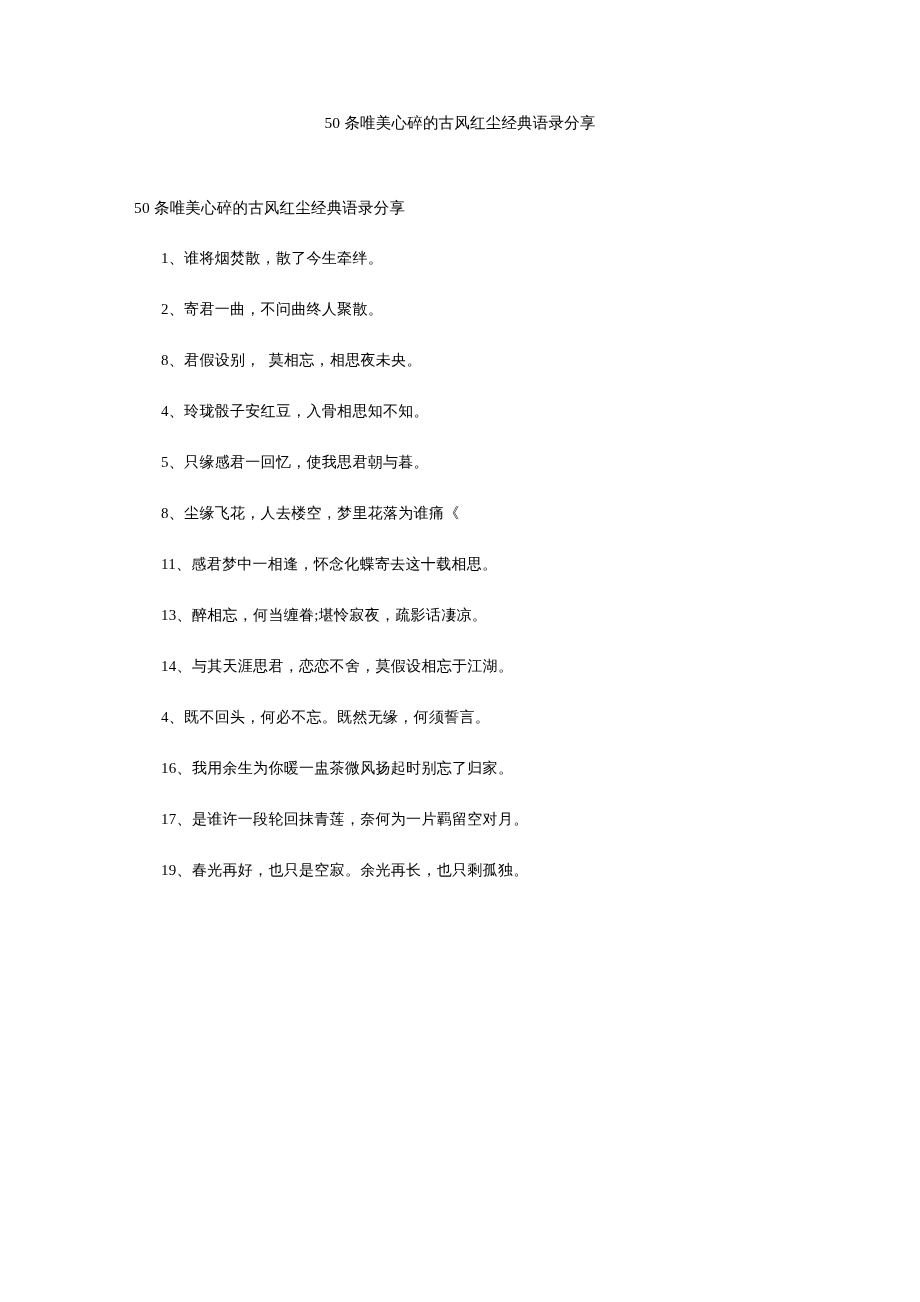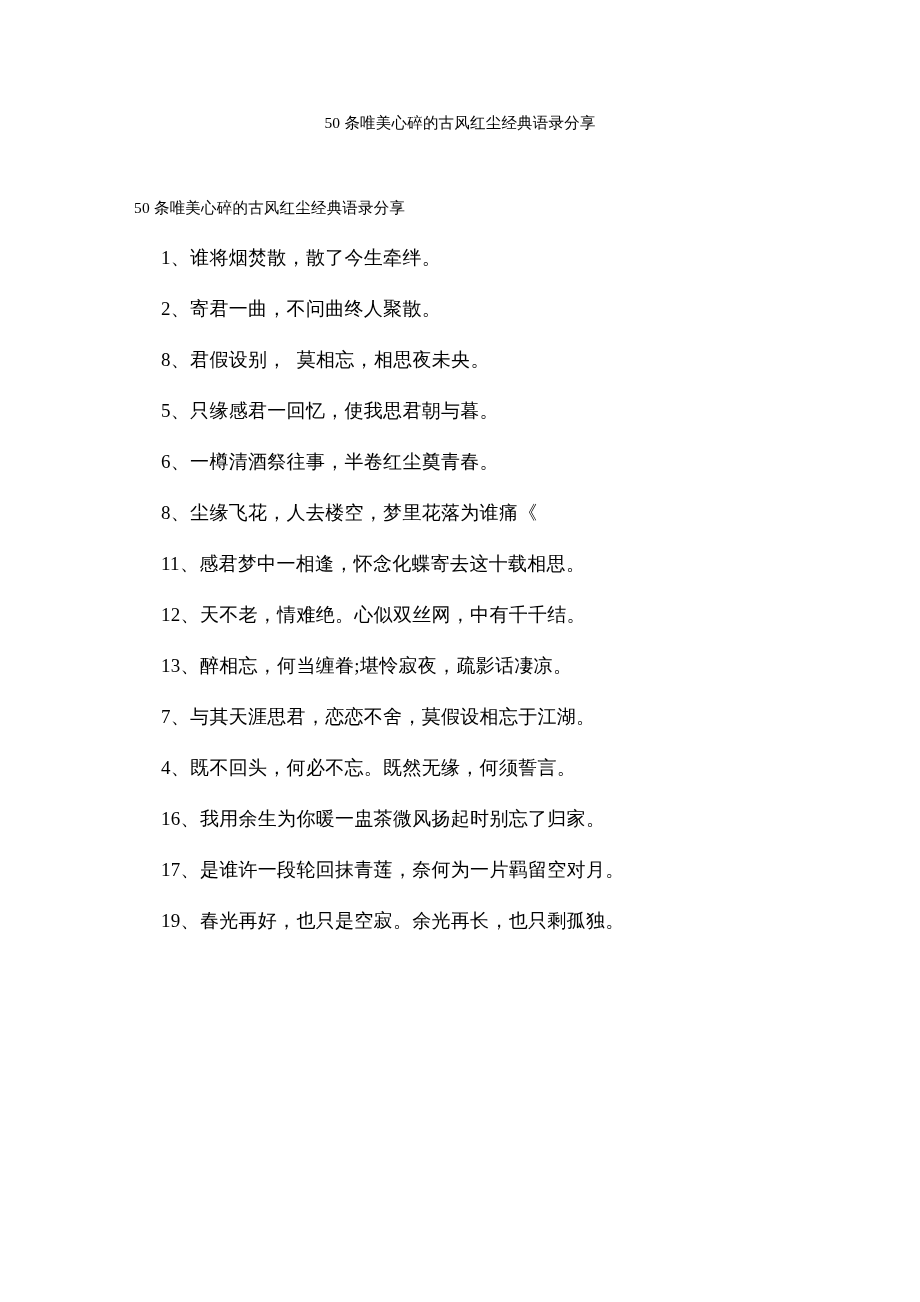--- a/index.html
+++ b/index.html
@@ -41,21 +41,21 @@
     line-height: 24px;
     margin: 0 0 26px 0;
     letter-spacing: 0.2px;
   }
   .quote-list {
     list-style: none;
     margin: 0;
     padding: 0;
   }
   .quote-item {
-    font-size: 19px;
+    font-size: 15px;
     line-height: 24px;
     margin: 0 0 27px 0;
     padding-left: 27px;
     letter-spacing: 0.3px;
     white-space: pre-wrap;
   }
 </style>
 </head>
 <body>
 
@@ -63,27 +63,26 @@
 
   <div class="doc-title">50 条唯美心碎的古风红尘经典语录分享</div>
 
   <div class="body-block">
     <p class="heading">50 条唯美心碎的古风红尘经典语录分享</p>
 
     <ul class="quote-list">
       <li class="quote-item">1、谁将烟焚散，散了今生牵绊。</li>
       <li class="quote-item">2、寄君一曲，不问曲终人聚散。</li>
       <li class="quote-item">8、君假设别，  莫相忘，相思夜未央。</li>
+      <li class="quote-item">4、玲珑骰子安红豆，入骨相思知不知。</li>
       <li class="quote-item">5、只缘感君一回忆，使我思君朝与暮。</li>
-      <li class="quote-item">6、一樽清酒祭往事，半卷红尘奠青春。</li>
       <li class="quote-item">8、尘缘飞花，人去楼空，梦里花落为谁痛《</li>
       <li class="quote-item">11、感君梦中一相逢，怀念化蝶寄去这十载相思。</li>
-      <li class="quote-item">12、天不老，情难绝。心似双丝网，中有千千结。</li>
       <li class="quote-item">13、醉相忘，何当缠眷;堪怜寂夜，疏影话凄凉。</li>
-      <li class="quote-item">7、与其天涯思君，恋恋不舍，莫假设相忘于江湖。</li>
+      <li class="quote-item">14、与其天涯思君，恋恋不舍，莫假设相忘于江湖。</li>
       <li class="quote-item">4、既不回头，何必不忘。既然无缘，何须誓言。</li>
       <li class="quote-item">16、我用余生为你暖一盅茶微风扬起时别忘了归家。</li>
       <li class="quote-item">17、是谁许一段轮回抹青莲，奈何为一片羁留空对月。</li>
       <li class="quote-item">19、春光再好，也只是空寂。余光再长，也只剩孤独。</li>
     </ul>
   </div>
 
 </div>
 
 </body></html>

